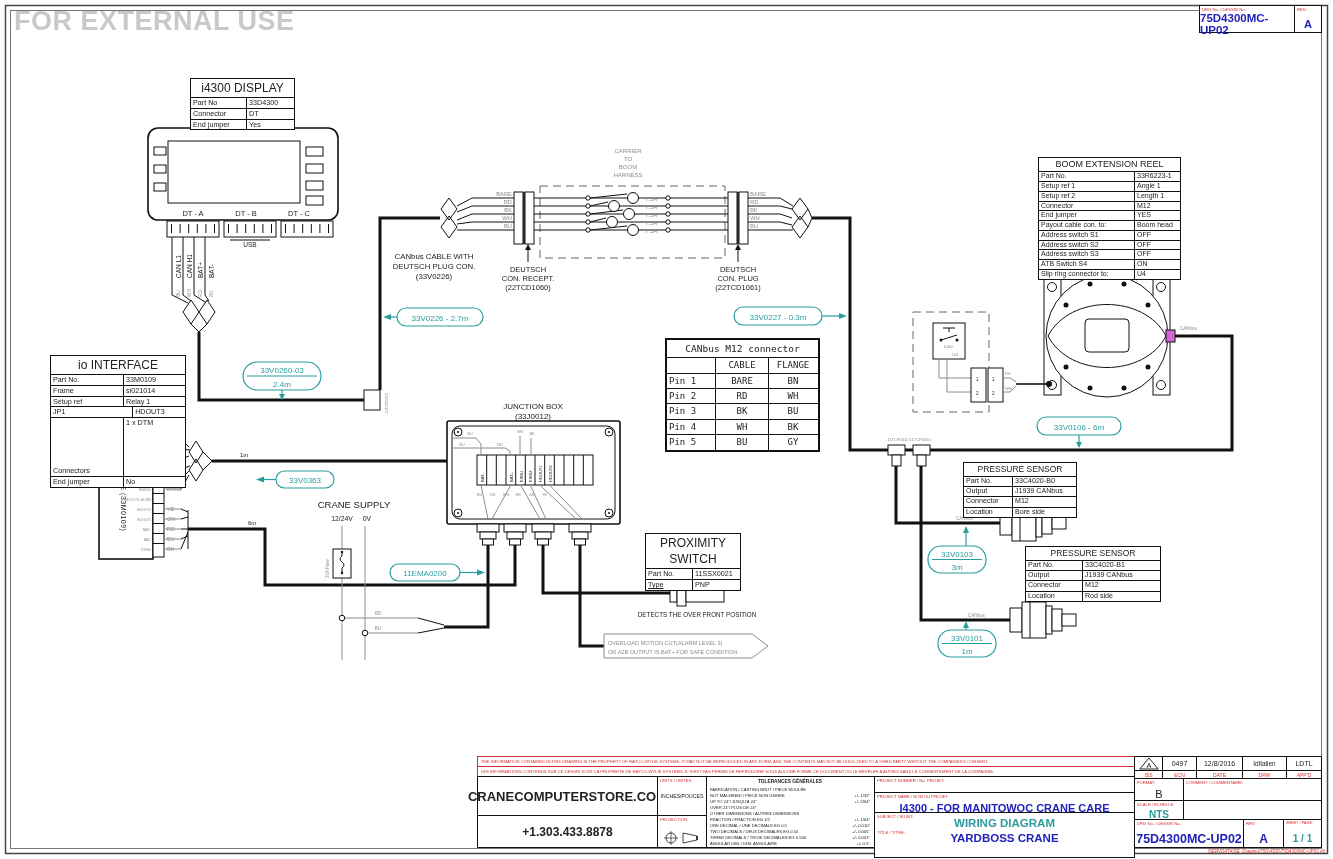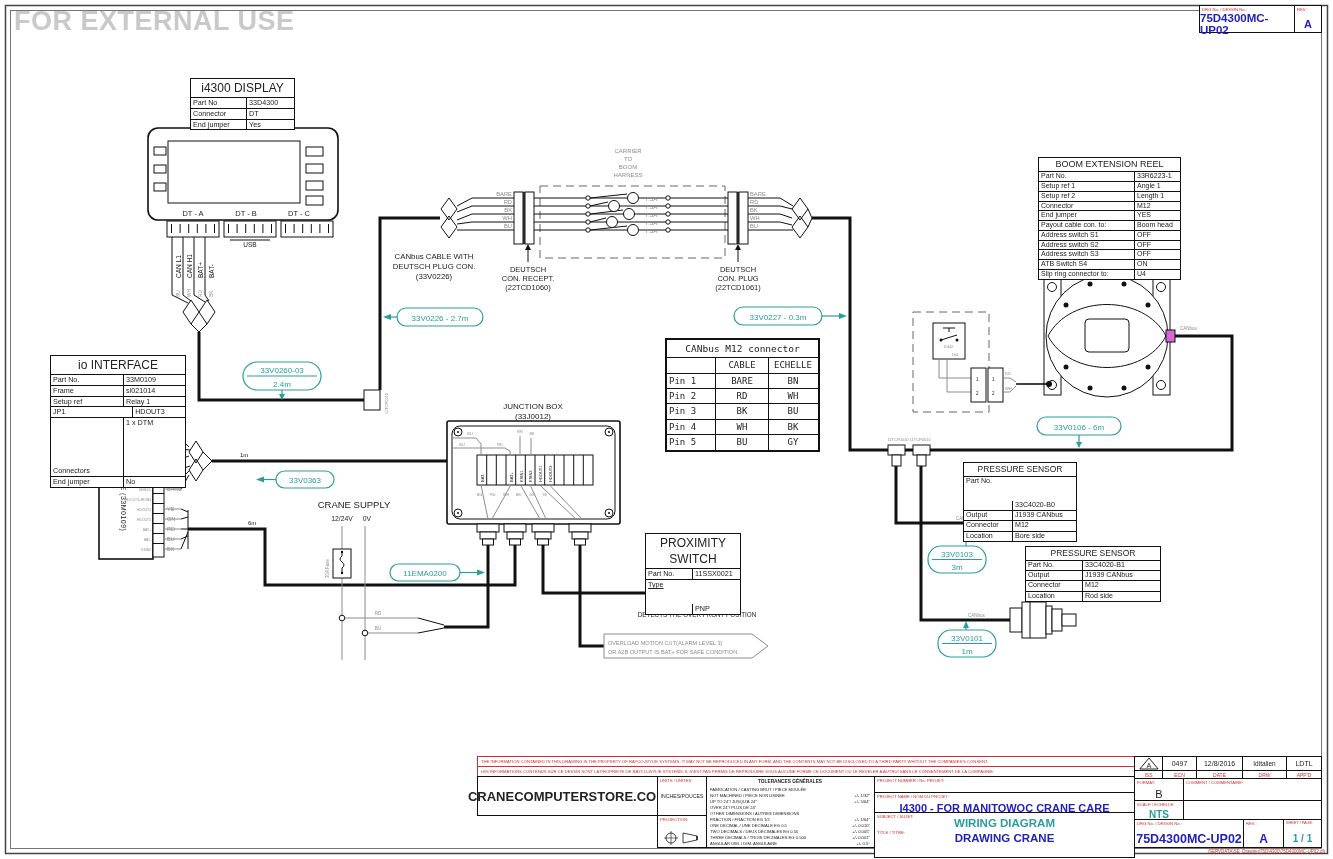--- a/index.html
+++ b/index.html
@@ -552,21 +552,21 @@
       <div class="trow">
         <div class="tcell" style="width: 95px;">Slip ring connector to:</div>
         <div class="tcell" style="width: 46px;">U4</div>
       </div>
     </div>
 <div class="tbl t-canbus" style="left:665px;top:338px;width:155px">
       <div class="tt">CANbus M12 connector</div>
       <div class="trow thead">
         <div class="tcell" style="width: 48px;"></div>
         <div class="tcell" style="width: 53px;">CABLE</div>
-        <div class="tcell" style="width: 49px;">ECHELLE</div>
+        <div class="tcell" style="width: 49px;">FLANGE</div>
       </div>
       <div class="trow">
         <div class="tcell" style="width: 48px;">Pin 1</div>
         <div class="tcell" style="width: 53px;">BARE</div>
         <div class="tcell" style="width: 49px;">BN</div>
       </div>
       <div class="trow">
         <div class="tcell" style="width: 48px;">Pin 2</div>
         <div class="tcell" style="width: 53px;">RD</div>
         <div class="tcell" style="width: 49px;">WH</div>
@@ -588,28 +588,28 @@
       </div>
     </div>
 <div class="tbl t-sm" style="left:645px;top:533px;width:96px">
       <div class="tt">PROXIMITY SWITCH</div>
       <div class="trow">
         <div class="tcell" style="width: 46px;">Part No.</div>
         <div class="tcell" style="width: 48px;">11SSX0021</div>
       </div>
       <div class="trow">
         <div class="tcell" style="width: 46px; text-decoration: underline;">Type</div>
-        <div class="tcell" style="width: 48px; margin-top: 24px;">PNP</div>
+        <div class="tcell" style="width: 48px;">PNP</div>
       </div>
     </div>
 <div class="tbl t-ps" style="left:963px;top:462px;width:114px">
       <div class="tt">PRESSURE SENSOR</div>
       <div class="trow">
         <div class="tcell" style="width: 48px;">Part No.</div>
-        <div class="tcell" style="width: 64px; margin-top: 24px;">33C4020-B0</div>
+        <div class="tcell" style="width: 64px;">33C4020-B0</div>
       </div>
       <div class="trow">
         <div class="tcell" style="width: 48px;">Output</div>
         <div class="tcell" style="width: 64px;">J1939 CANbus</div>
       </div>
       <div class="trow">
         <div class="tcell" style="width: 48px;">Connector</div>
         <div class="tcell" style="width: 64px;">M12</div>
       </div>
       <div class="trow">
@@ -637,20 +637,21 @@
       </div>
     </div>
 
 <div class="cell redcell" style="left:477px;top:756px;width:658px;height:11px;overflow:hidden">
   <div class="redtxt" style="font-size:4.2px;padding:2px 3px;white-space:nowrap">THE INFORMATION CONTAINED IN THIS DRAWING IS THE PROPERTY OF RAYCO-WYLIE SYSTEMS. IT MAY NOT BE REPRODUCED IN ANY FORM, AND THE CONTENTS MAY NOT BE DISCLOSED TO A THIRD PARTY WHITOUT THE COMPANIES'S CONSENT.</div>
 </div>
 <div class="cell redcell" style="left:477px;top:766px;width:658px;height:11px;overflow:hidden">
   <div class="redtxt" style="font-size:4.2px;padding:2px 3px;white-space:nowrap">LES INFORMATIONS CONTENUS SUR CE DESSIN SONT LA PROPRIETE DE RAYCO-WYLIE SYSTEMS. IL N'EST PAS PERMIS DE REPRODUIRE SOUS AUCUNE FORME CE DOCUMENT OU LE REVELER A AUTRUI SANS LE CONSENTEMENT DE LA COMPAGNIE.</div>
 </div>
 <div class="cell cmid" style="left:477px;top:776px;width:181px;height:40px;font-weight:bold;font-size:13px">CRANECOMPUTERSTORE.COM</div>
+<div class="cell cmid" style="left:477px;top:815px;width:181px;height:33px;font-weight:bold;font-size:12px">+1.303.433.8878</div>
 <div class="cell" style="left:657px;top:776px;width:50px;height:40px">
   <span class="rl">UNITS / UNITES:</span>
   <div class="cmid" style="height:100%;font-size:5.2px">INCHES/POUCES</div>
 </div>
 <div class="cell" style="left:657px;top:815px;width:50px;height:33px">
   <span class="rl">PROJECTION:</span>
   <div class="cmid" style="height:100%;padding-top:6px">
     <svg width="36" height="14" viewBox="0 0 36 14">
       <circle cx="7" cy="7" r="5" fill="none" stroke="#111" stroke-width="0.8"></circle>
       <path d="M7 0v14M0 7h14" stroke="#111" stroke-width="0.6"></path>
@@ -708,21 +709,21 @@
   <span class="rl">PROJECT NUMBER / No. PROJET:</span>
 </div>
 <div class="cell" style="left:874px;top:792px;width:261px;height:21px">
   <span class="rl">PROJECT NAME / NOM DU PROJET:</span>
   <div class="cmid bt" style="height:100%;padding-top:5px;font-size:11px">I4300 - FOR MANITOWOC CRANE CARE</div>
 </div>
 <div class="cell" style="left:874px;top:812px;width:261px;height:46px">
   <span class="rl">SUBJECT / SUJET:</span>
   <span class="rl" style="top:17px">TITLE / TITRE:</span>
   <div class="tt2" style="position:absolute;left:0;right:0;top:4px;text-align:center;font-size:11.5px">WIRING DIAGRAM</div>
-  <div class="bt" style="position:absolute;left:0;right:0;top:19px;text-align:center;font-size:11.5px">DRAWING CRANE</div>
+  <div class="bt" style="position:absolute;left:0;right:0;top:19px;text-align:center;font-size:11.5px">YARDBOSS CRANE</div>
 </div>
 
 <div class="cell cmid" style="left:1134px;top:756px;width:29px;height:15px">
   <svg width="22" height="13" viewBox="0 0 24 14">
     <polygon points="12,1 22,13 2,13" fill="none" stroke="#111" stroke-width="1"></polygon>
     <text x="12" y="12" text-anchor="middle" font-size="8" fill="#111">A</text>
   </svg>
 </div>
 <div class="cell cmid" style="left:1162px;top:756px;width:35px;height:15px;font-size:7px">0497</div>
 <div class="cell cmid" style="left:1196px;top:756px;width:47px;height:15px;font-size:7px">12/8/2016</div>

